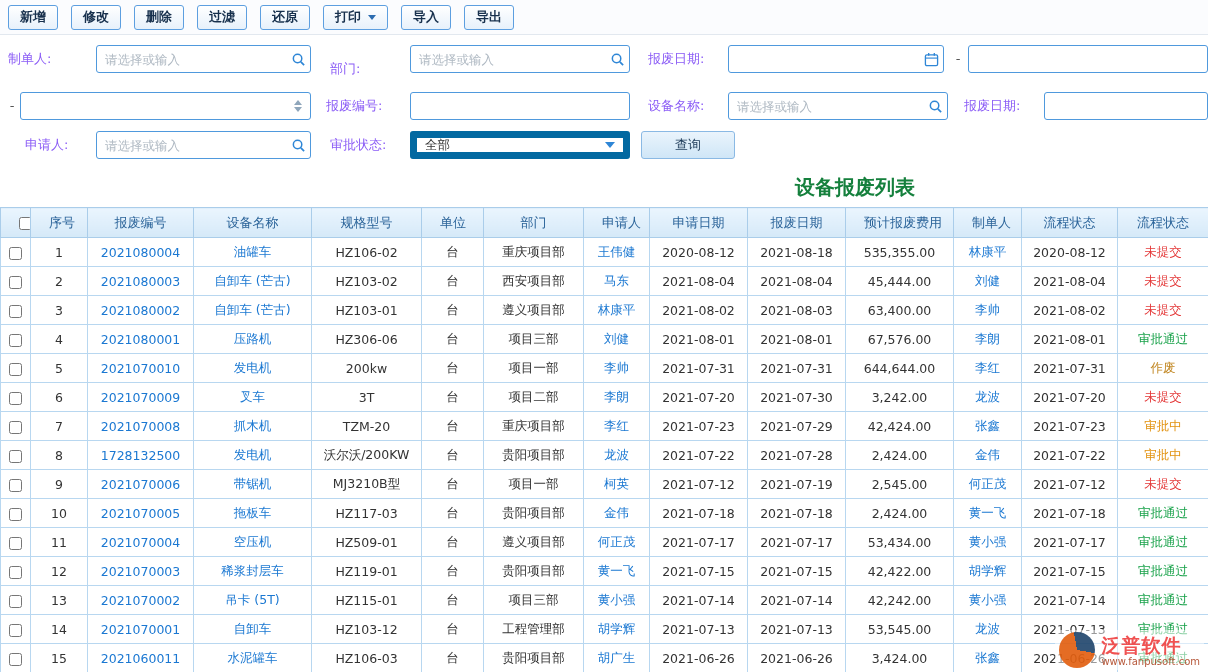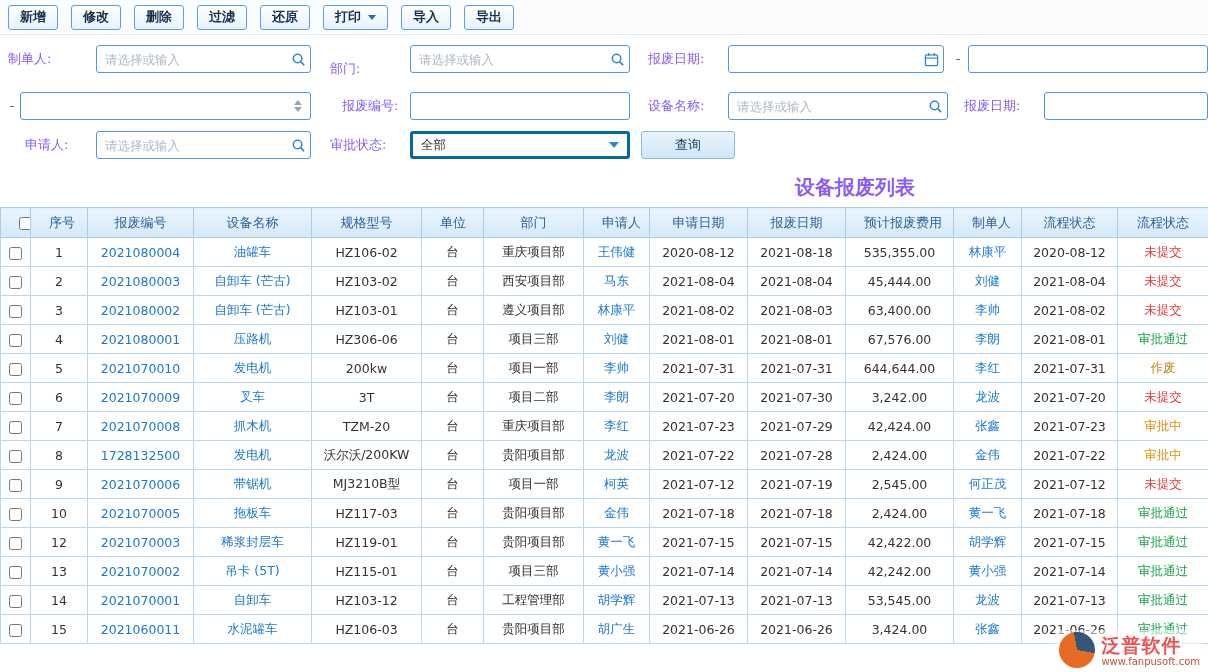--- a/index.html
+++ b/index.html
@@ -43,38 +43,38 @@
   .inp-wrap input::placeholder { color:#aeb8c2; }
   .icon-btn {
     position:absolute; right:5px; top:50%; transform:translateY(-50%);
     width:16px; height:16px; cursor:pointer; display:flex; align-items:center; justify-content:center;
   }
   .spin { cursor:pointer; display:flex; flex-direction:column; gap:2px; align-items:center; }
   .spin i { display:block; width:0; height:0; border-left:4px solid transparent; border-right:4px solid transparent; }
   .spin .up { border-bottom:5px solid #8fa6bb; }
   .spin .dn { border-top:5px solid #8fa6bb; }
   .sel {
-    position:absolute; height:28px; border:3px solid #0369a1; border-radius:3px;
+    position:absolute; height:28px; border:7px solid #0369a1; border-radius:3px;
     background:#fff; cursor:pointer; display:flex; align-items:center; padding:0 8px;
     font-size:12.5px; color:#333;
   }
   .sel .arrow {
     position:absolute; right:8px; top:50%; transform:translateY(-50%);
     width:0; height:0; border-left:5px solid transparent; border-right:5px solid transparent;
     border-top:6px solid #2e86d6;
   }
   .query-btn {
     position:absolute; left:641px; top:96px; width:94px; height:28px; cursor:pointer;
     border:1px solid #8ab9e4; border-radius:3px;
     background:linear-gradient(#eaf4fc,#cfe6f7);
     color:#1f3c5a; font-size:13px; font-family:inherit;
   }
   
   .title-row { height:40px; line-height:40px; text-align:center; transform:translateX(251px); }
-  .title { font-size:20px; font-weight:bold; color:#8b5cf6; }
+  .title { font-size:20px; font-weight:bold; color:#15803d; }
   
   table.grid { border-collapse:collapse; table-layout:fixed; width:1208px; }
   .grid th {
     height:30px; background:linear-gradient(#eaf5fe,#d5e9f8);
     border:1px solid #aacdea; color:#2a6399; font-size:13px; font-weight:normal;
     white-space:nowrap; overflow:hidden; text-align:center; padding:0 18px;
   }
   .grid td {
     height:29px; border:1px solid #b8d7f0; font-size:12.5px; color:#333;
     text-align:center; white-space:nowrap; overflow:hidden; text-overflow:ellipsis;
@@ -165,21 +165,21 @@
   </div>
 
   <div class="fdash" style="left:6px;top:57px;width:12px">-</div>
   <div class="inp-wrap has-icon" style="left:20px;top:57px;width:291px">
     <input type="text" style="">
     <span class="icon-btn spin">
         <i class="up"></i>
         <i class="dn"></i>
       </span>
   </div>
-  <div class="flabel" style="left:342px;top:57px;width:76px">报废编号:</div>
+  <div class="flabel" style="left:326px;top:57px;width:76px">报废编号:</div>
   <div class="inp-wrap" style="left:410px;top:57px;width:220px">
     <input type="text" style="">
   </div>
   <div class="flabel" style="left:648px;top:57px;width:76px">设备名称:</div>
   <div class="inp-wrap has-icon" style="left:728px;top:57px;width:220px">
     <input type="text" placeholder="请选择或输入" style="">
     <span class="icon-btn">
         <svg width="15" height="15" viewBox="0 0 16 16">
           <circle cx="7" cy="7" r="4.5" fill="none" stroke="#2e86d6" stroke-width="1.6"></circle>
           <line x1="10.5" y1="10.5" x2="14" y2="14" stroke="#2e86d6" stroke-width="1.8"></line>
@@ -404,20 +404,36 @@
         <td class="lnk">金伟</td>
         <td>2021-07-18</td>
         <td>2021-07-18</td>
         <td>2,424.00</td>
         <td class="lnk">黄一飞</td>
         <td>2021-07-18</td>
         <td style="color: rgb(25, 162, 74);">审批通过</td>
       </tr>
       <tr>
         <td><input type="checkbox" class="cb" style=""></td>
+        <td>11</td>
+        <td class="lnk">2021070004</td>
+        <td class="lnk">空压机</td>
+        <td>HZ509-01</td>
+        <td>台</td>
+        <td>遵义项目部</td>
+        <td class="lnk">何正茂</td>
+        <td>2021-07-17</td>
+        <td>2021-07-17</td>
+        <td>53,434.00</td>
+        <td class="lnk">黄小强</td>
+        <td>2021-07-17</td>
+        <td style="color: rgb(25, 162, 74);">审批通过</td>
+      </tr>
+      <tr>
+        <td><input type="checkbox" class="cb" style=""></td>
         <td>12</td>
         <td class="lnk">2021070003</td>
         <td class="lnk">稀浆封层车</td>
         <td>HZ119-01</td>
         <td>台</td>
         <td>贵阳项目部</td>
         <td class="lnk">黄一飞</td>
         <td>2021-07-15</td>
         <td>2021-07-15</td>
         <td>42,422.00</td>

